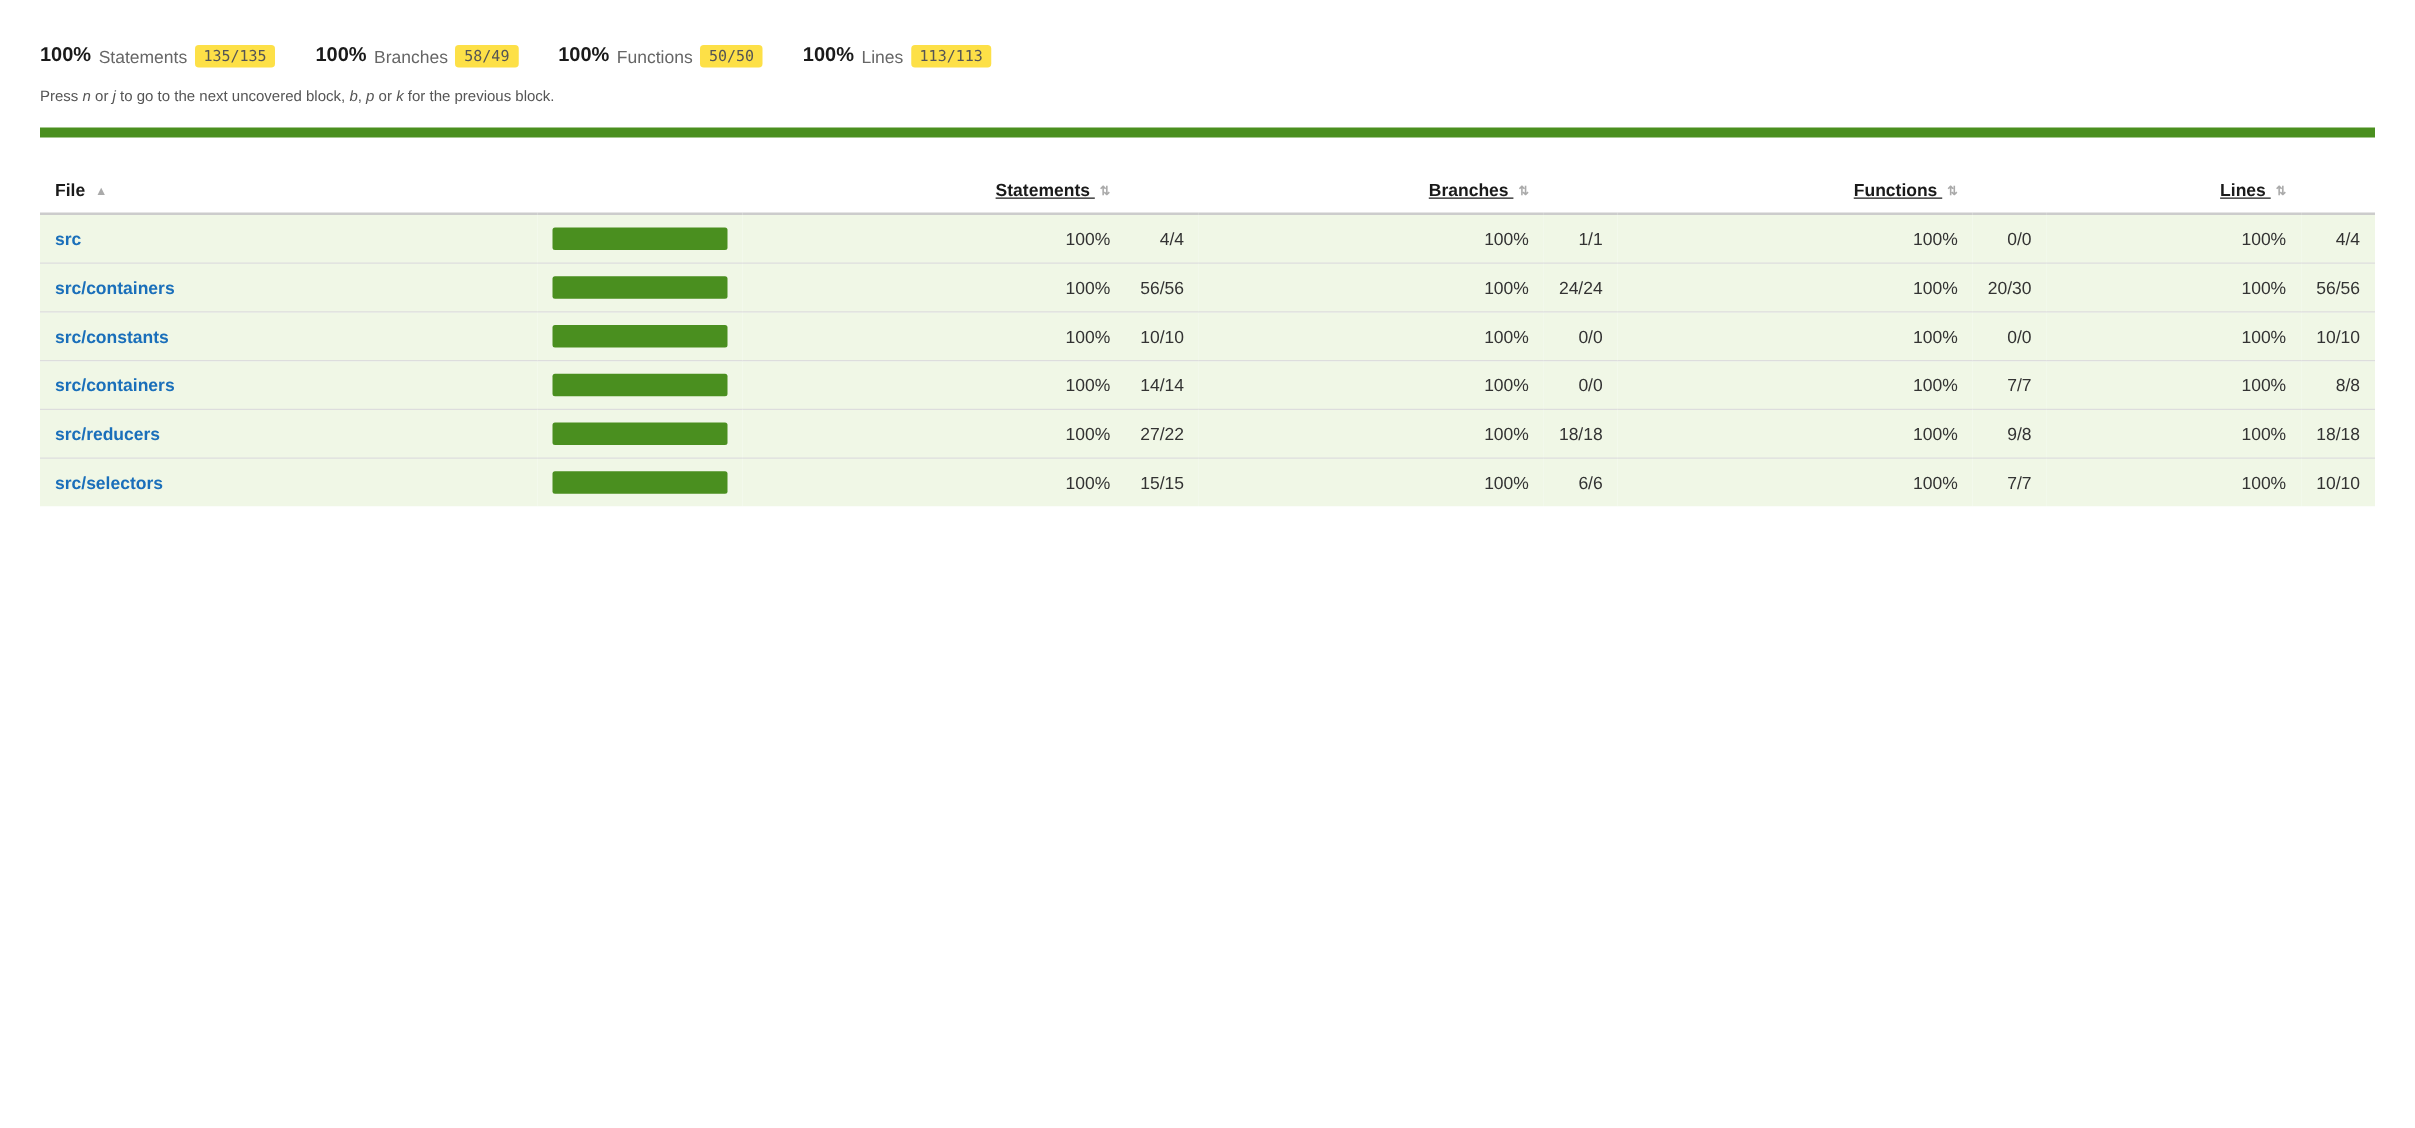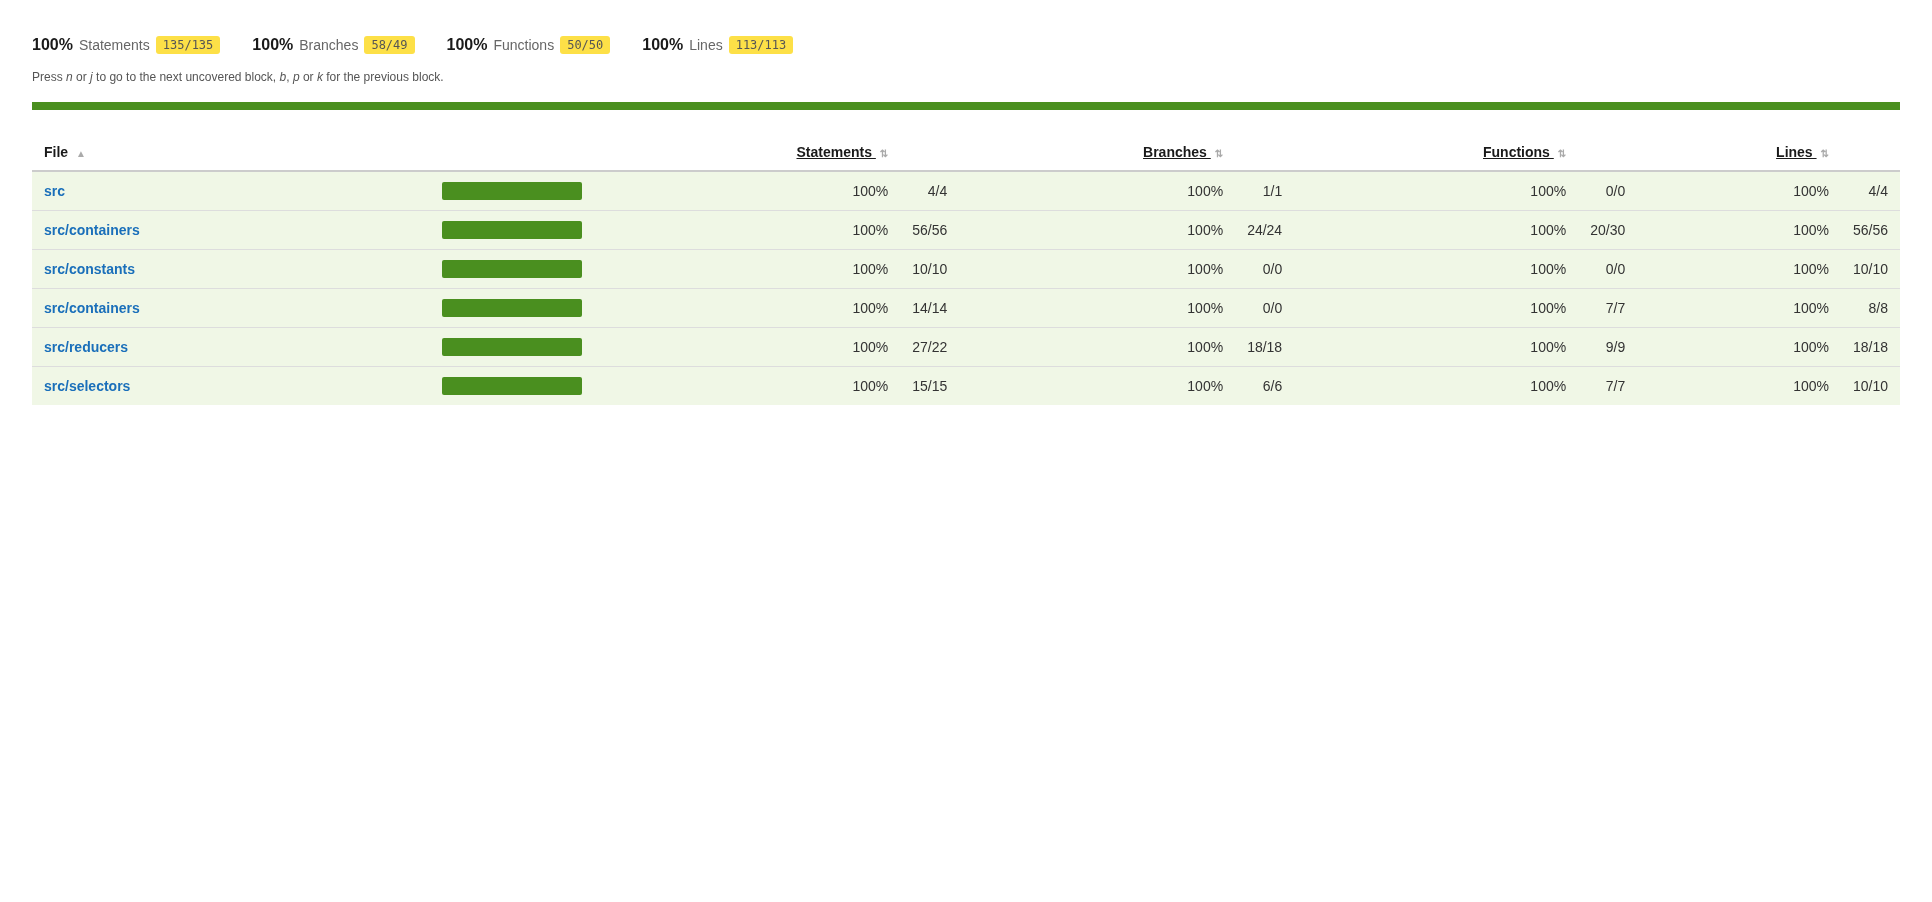--- a/index.html
+++ b/index.html
@@ -270,21 +270,21 @@
       <td class="bar-cell">
         <div class="progress-bar-wrap">
           <div class="progress-bar-fill" style="width:140px;"></div>
         </div>
       </td>
       <td class="num-cell">100%</td>
       <td class="num-cell">27/22</td>
       <td class="num-cell">100%</td>
       <td class="num-cell">18/18</td>
       <td class="num-cell">100%</td>
-      <td class="num-cell">9/9</td>
+      <td class="num-cell">9/8</td>
       <td class="num-cell">100%</td>
       <td class="num-cell">18/18</td>
     </tr>
           <tr>
       <td class="file-cell">
         <a>src/selectors</a>
       </td>
       <td class="bar-cell">
         <div class="progress-bar-wrap">
           <div class="progress-bar-fill" style="width:140px;"></div>

